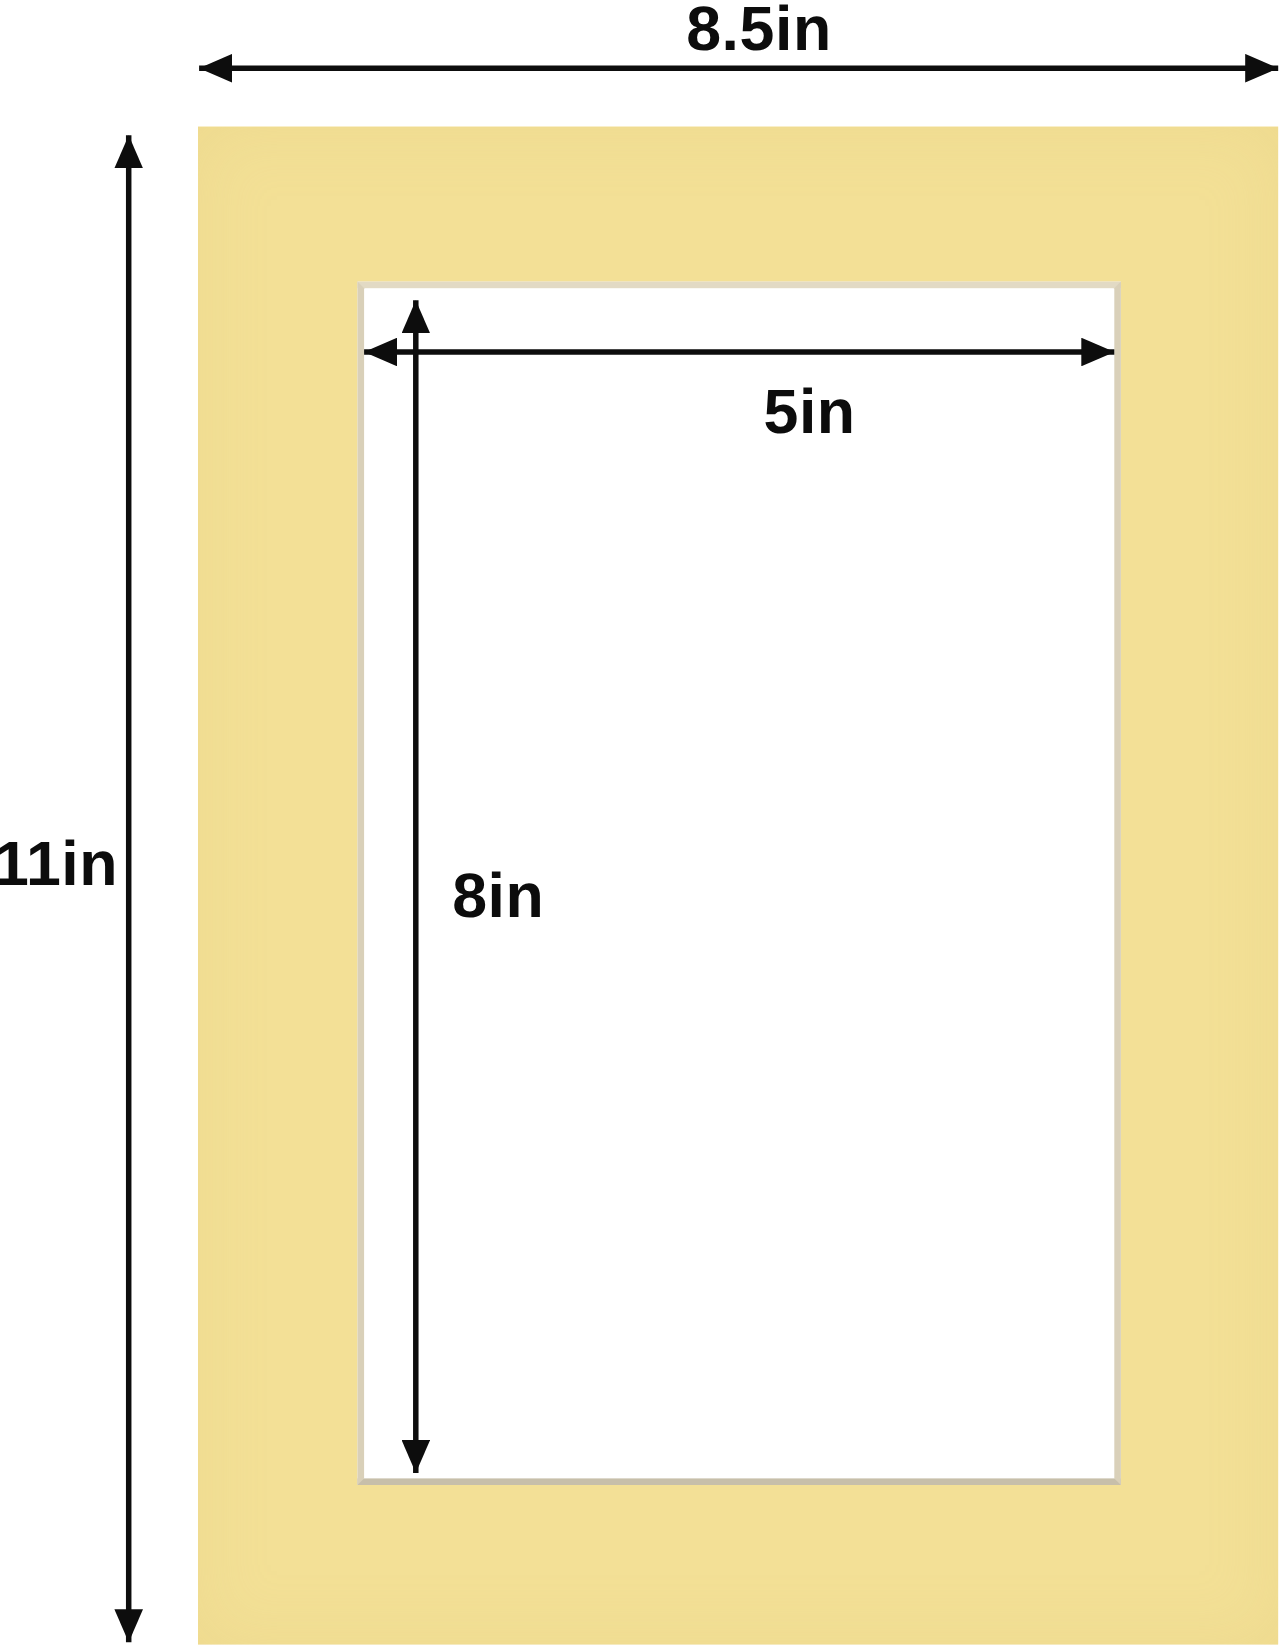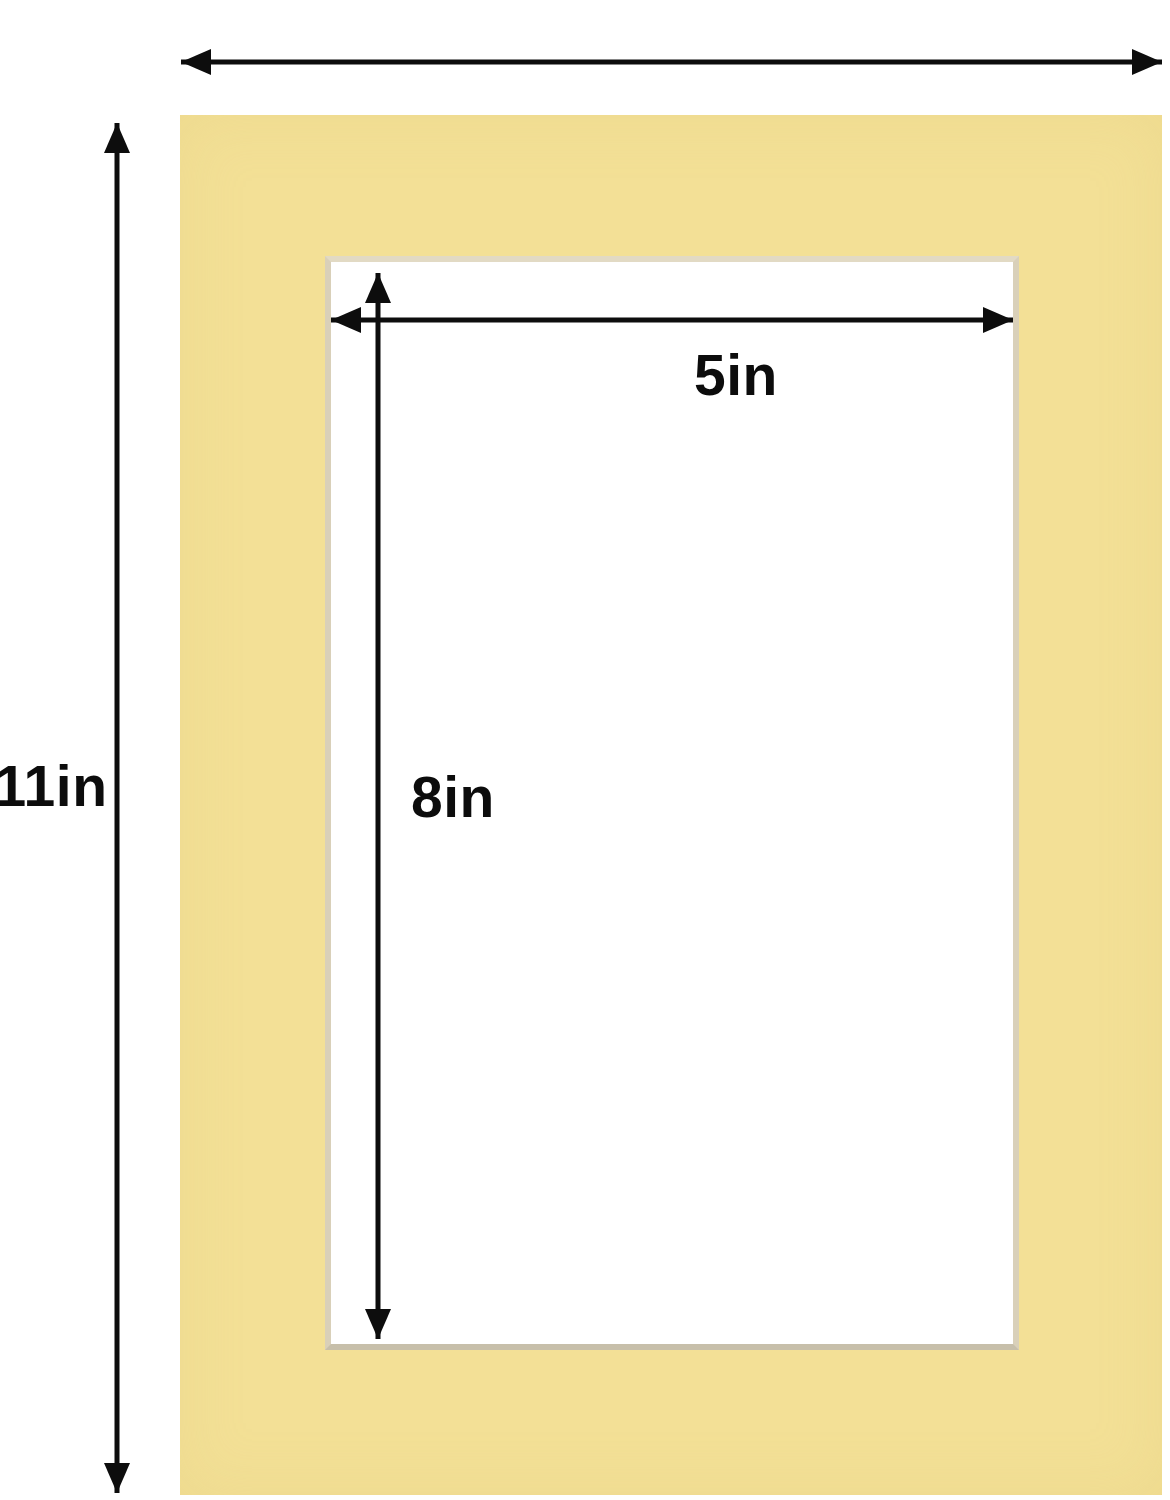--- a/index.html
+++ b/index.html
@@ -57,21 +57,21 @@
     font-weight: 700;
     font-size: 57px;
     line-height: 1;
     color: #0c0c0c;
     white-space: nowrap;
     letter-spacing: 0.5px;
   }
   .label-outer-width  { left: 690px; top: 27px; }
   .label-outer-height { left: 51px;  top: 786px; }
   .label-window-width { left: 736px; top: 375px; }
-  .label-window-height{ left: 453px; top: 797px; text-align: right; }
+  .label-window-height{ left: 453px; top: 815px; text-align: right; }
 </style>
 </head>
 <body>
 
 <div class="stage">
 
   <div class="mat"></div>
   <div class="window"></div>
 
   <svg class="arrows" viewBox="0 0 1170 1500" xmlns="http://www.w3.org/2000/svg">
@@ -83,20 +83,21 @@
 
     <line x1="181" y1="62" x2="1162" y2="62" marker-start="url(#ah)" marker-end="url(#ah)"></line>
 
     <line x1="117" y1="123" x2="117" y2="1493" marker-start="url(#ah)" marker-end="url(#ah)"></line>
 
     <line x1="331" y1="320" x2="1013" y2="320" marker-start="url(#ah)" marker-end="url(#ah)"></line>
 
     <line x1="378" y1="273" x2="378" y2="1339" marker-start="url(#ah)" marker-end="url(#ah)"></line>
   </svg>
 
+  <div class="label label-outer-width">8.5in</div>
 
   <div class="label label-outer-height">11in</div>
 
   <div class="label label-window-width">5in</div>
 
   <div class="label label-window-height">8in</div>
 
 </div>
 
 </body></html>

